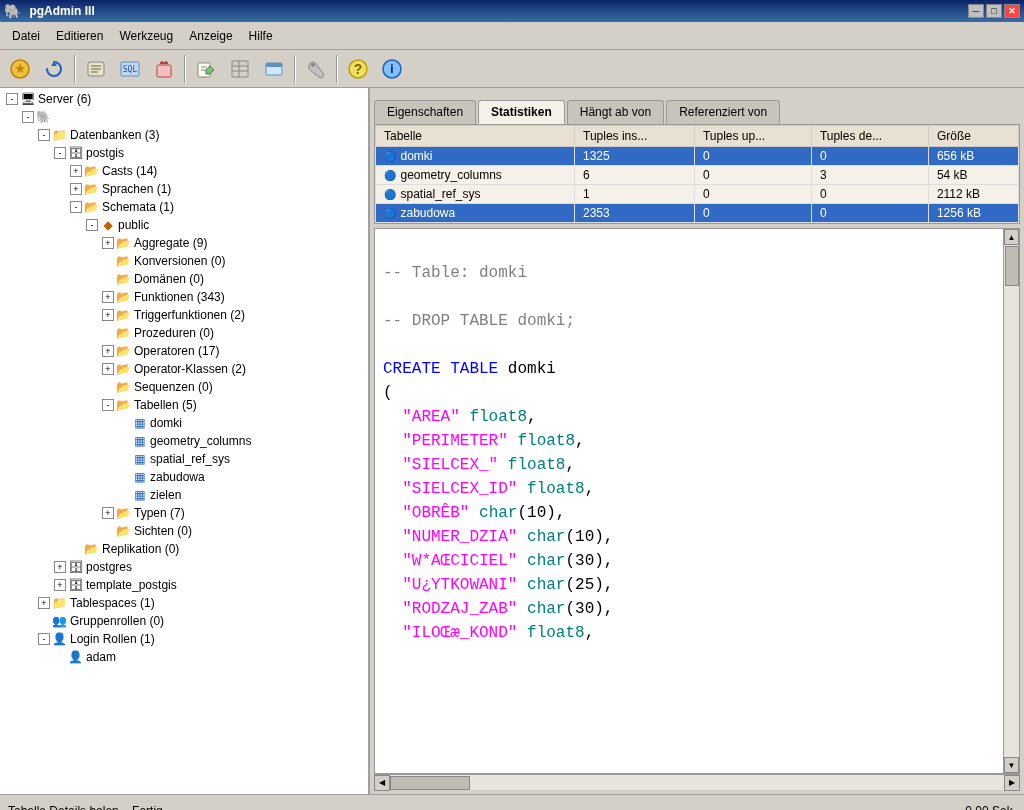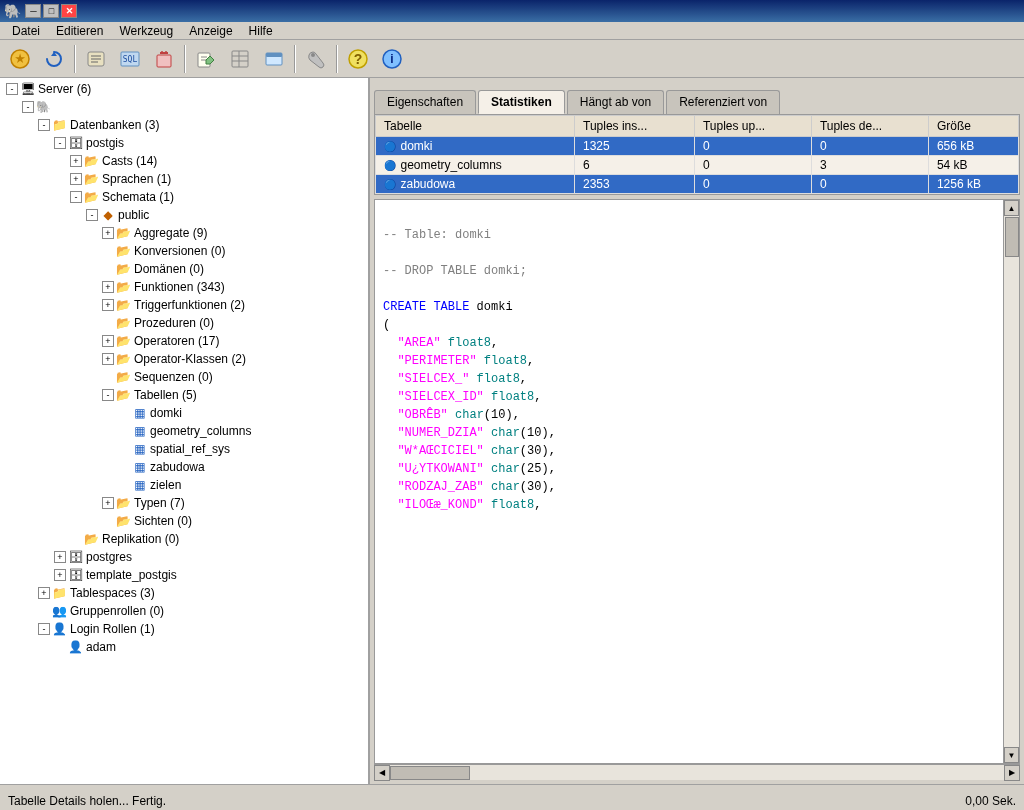--- a/index.html
+++ b/index.html
@@ -24,21 +24,21 @@
       background: #c0c0c0;
       border: 1px solid #888;
       display: flex; align-items: center; justify-content: center;
       font-size: 9px; cursor: pointer; color: black;
     }
 
     
     #menubar {
       background: #d4d0c8;
       border-bottom: 1px solid #a0a0a0;
-      height: 18px;
+      height: 28px;
       display: flex;
       align-items: center;
       padding: 0 4px;
     }
     .menu-item {
       padding: 2px 8px;
       cursor: pointer;
       font-size: 12px;
     }
 
@@ -155,21 +155,21 @@
       flex: 1;
       margin: 4px 4px 0;
       border: 1px solid #999;
       background: white;
       overflow: auto;
       position: relative;
     }
     #sql-content {
       padding: 8px;
       font-family: 'Courier New', Courier, monospace;
-      font-size: 12px;
+      font-size: 16px;
       line-height: 1.5;
       white-space: pre;
     }
     .sql-comment { color: #808080; }
     .sql-keyword { color: #0000ff; }
     .sql-string { color: #ff00ff; }
     .sql-type { color: #008080; }
     .sql-normal { color: #000000; }
 
     
@@ -219,20 +219,21 @@
       display: inline-flex; align-items: center; justify-content: center;
       font-size: 9px; margin-right: 2px; flex-shrink: 0;
       background: white;
     }
   </style>
 </head>
 <body>
 
 <div id="titlebar">
   <span style="font-size:14px; margin-right:4px;">🐘</span>
+  <span class="title">pgAdmin III</span>
   <div class="controls">
     <div class="title-btn">─</div>
     <div class="title-btn">□</div>
     <div class="title-btn" style="background:#ff4444; color:white;">✕</div>
   </div>
 </div>
 
 <div id="menubar">
   <span class="menu-item">Datei</span>
   <span class="menu-item">Editieren</span>
@@ -519,21 +520,21 @@
         <span style="width:52px;display:inline-block;"></span>
         <span class="expand-box">+</span>
         <span class="tree-icon">🗄</span>
         <span class="tree-label">template_postgis</span>
       </div>
 
       <div class="tree-item">
         <span style="width:36px;display:inline-block;"></span>
         <span class="expand-box">+</span>
         <span class="tree-icon">📁</span>
-        <span class="tree-label">Tablespaces (3)</span>
+        <span class="tree-label">Tablespaces (1)</span>
       </div>
 
       <div class="tree-item">
         <span style="width:36px;display:inline-block;"></span>
         <span class="expand-box" style="visibility:hidden;"></span>
         <span class="tree-icon">👥</span>
         <span class="tree-label">Gruppenrollen (0)</span>
       </div>
 
       <div class="tree-item">
@@ -581,20 +582,27 @@
             <td>0</td>
             <td>656 kB</td>
           </tr>
           <tr>
             <td><span class="row-icon" style="color:#6060c0;">🔵</span>geometry_columns</td>
             <td>6</td>
             <td>0</td>
             <td>3</td>
             <td>54 kB</td>
           </tr>
+          <tr>
+            <td><span class="row-icon" style="color:#6060c0;">🔵</span>spatial_ref_sys</td>
+            <td>1</td>
+            <td>0</td>
+            <td>0</td>
+            <td>2112 kB</td>
+          </tr>
           <tr class="row-selected">
             <td><span class="row-icon">🔵</span>zabudowa</td>
             <td>2353</td>
             <td>0</td>
             <td>0</td>
             <td>1256 kB</td>
           </tr>
         </tbody>
       </table>
     </div>

